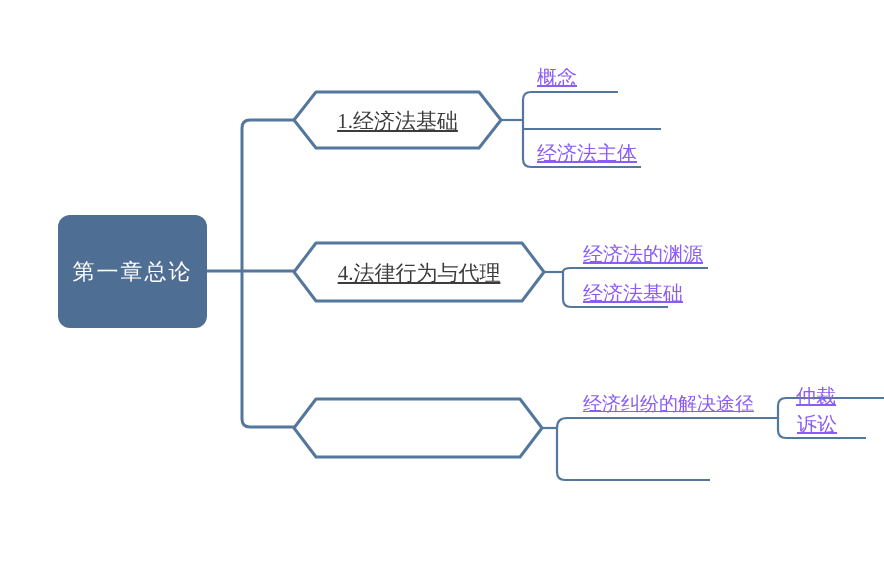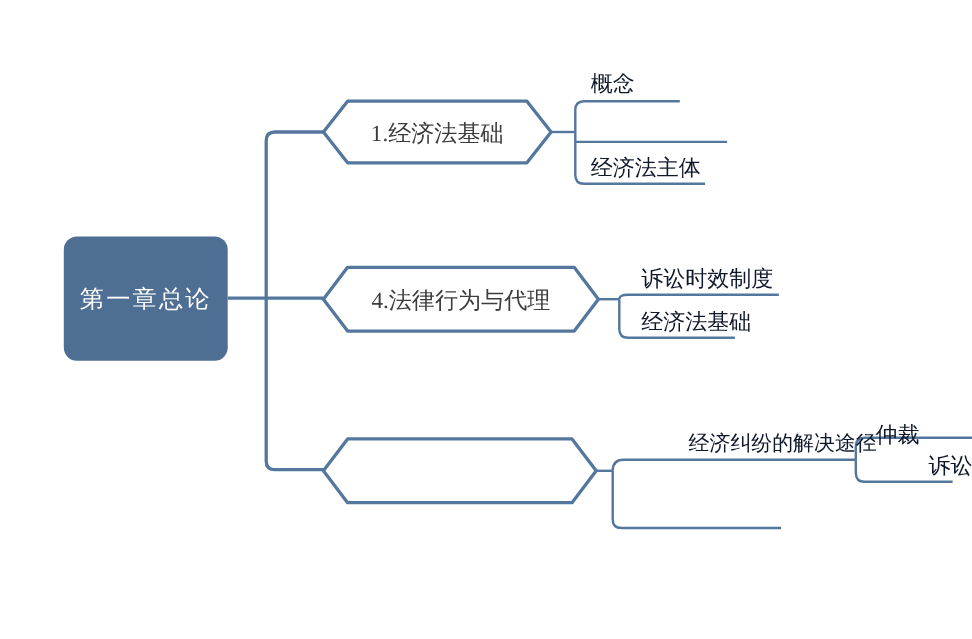--- a/index.html
+++ b/index.html
@@ -9,25 +9,25 @@
   }
   .layer{position:absolute;left:0;top:0;width:884px;height:581px;}
   .root-node{
     position:absolute;left:58px;top:215px;width:149px;height:113px;
     background:#4e6e93;border-radius:12px;
     display:flex;align-items:center;justify-content:center;
     color:#ffffff;font-size:22px;line-height:33px;letter-spacing:2px;
   }
   .hex-label{
     position:absolute;height:28px;line-height:28px;text-align:center;
-    color:#3c3c3c;font-size:21px;white-space:nowrap;
+    color:#3c3c3c;font-size:21px;white-space:nowrap;text-decoration:underline;
   }
   .leaf-label{
     position:absolute;height:24px;line-height:24px;
-    color:#0f172a;font-size:20px;white-space:nowrap;
+    color:#8b5cf6;font-size:20px;white-space:nowrap;text-decoration:underline;
   }
   .leaf-label.small{font-size:19px;}
 </style>
 </head>
 <body>
 
 <div class="canvas">
 
   <svg class="layer" width="884" height="581" viewBox="0 0 884 581">
 
@@ -59,20 +59,20 @@
     <div>第一章</div>
     <div>总论</div>
   </div>
 
   <div class="hex-label" style="left:294px;top:107px;width:207px;">1.经济法基础</div>
   <div class="hex-label" style="left:294px;top:259px;width:250px;">4.法律行为与代理</div>
 
   <div class="leaf-label" style="left:537px;top:65px;">概念</div>
   <div class="leaf-label" style="left:537px;top:141px;">经济法主体</div>
 
-  <div class="leaf-label" style="left:583px;top:242px;">诉讼时效制度</div>
+  <div class="leaf-label" style="left:583px;top:242px;">经济法的渊源</div>
   <div class="leaf-label" style="left:583px;top:281px;">经济法基础</div>
 
-  <div class="leaf-label small" style="left:583px;top:392px;margin-left:43px;">经济纠纷的解决途径</div>
+  <div class="leaf-label small" style="left:583px;top:392px;">经济纠纷的解决途径</div>
   <div class="leaf-label" style="left:796px;top:384px;">仲裁</div>
-  <div class="leaf-label" style="left:844px;top:412px;">诉讼</div>
+  <div class="leaf-label" style="left:797px;top:412px;">诉讼</div>
 
 </div>
 
 </body></html>

